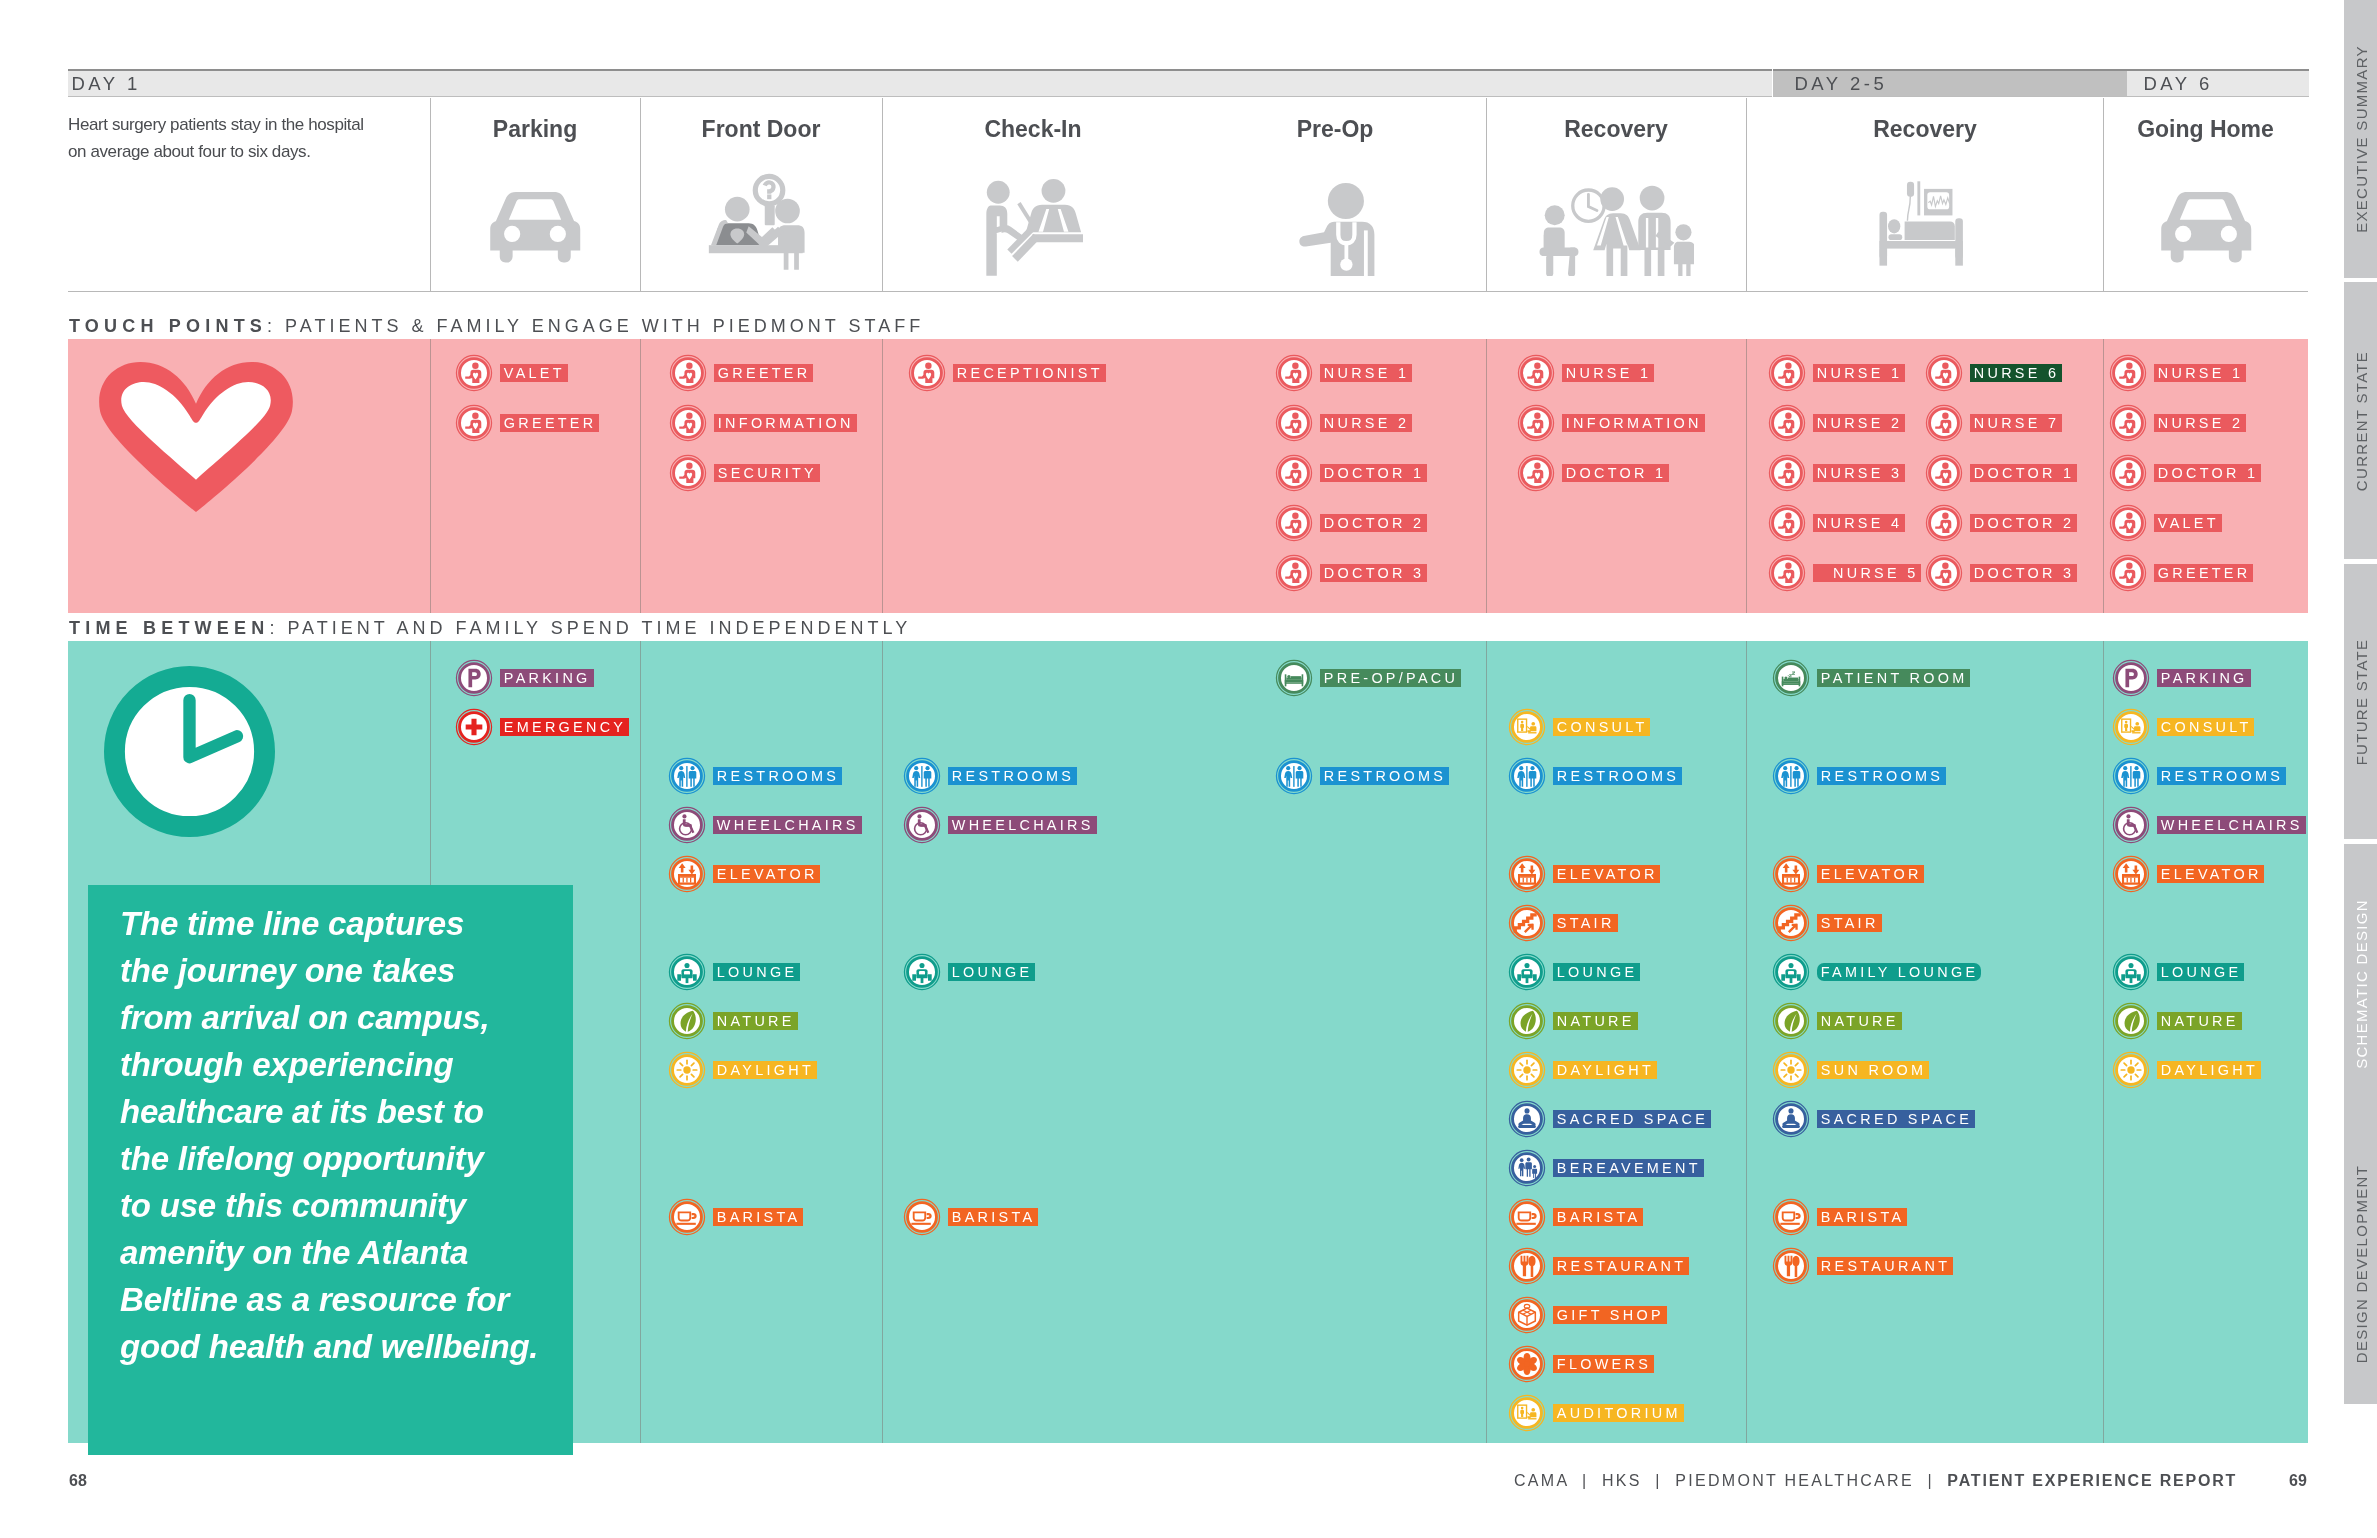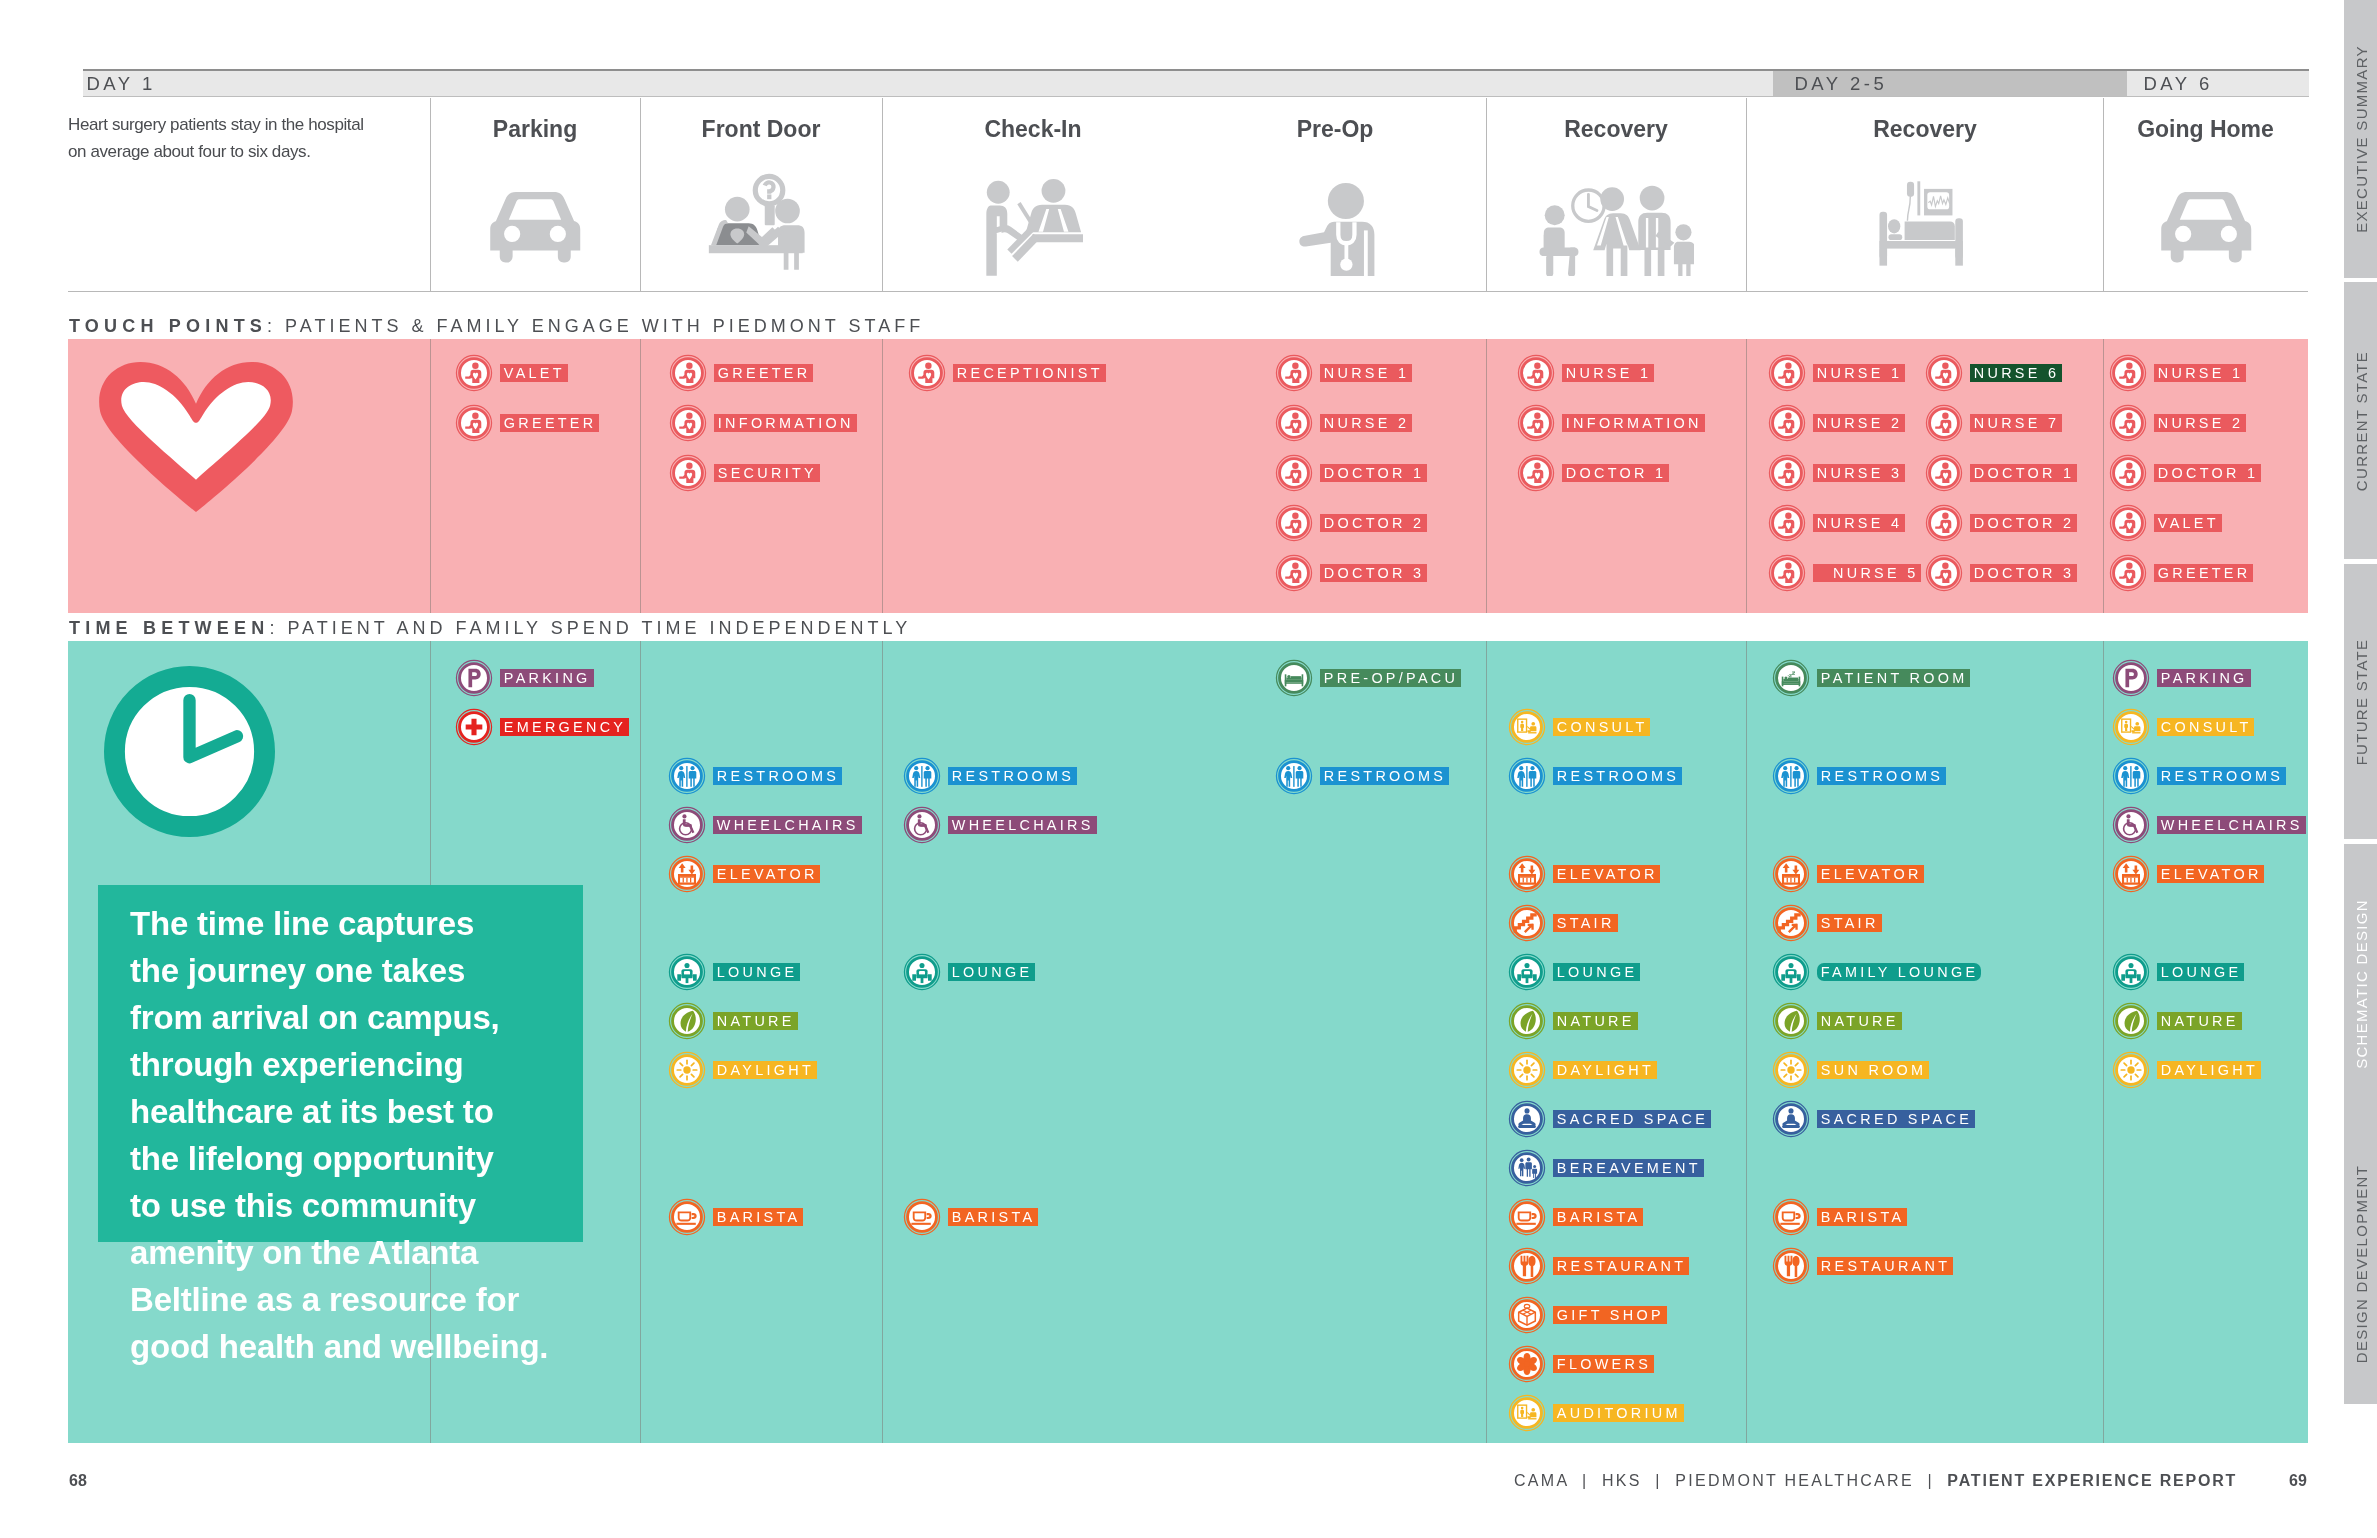--- a/index.html
+++ b/index.html
@@ -30,21 +30,21 @@
   font-size:15px;letter-spacing:1.3px;color:#5e6164;}
 .stab.on span{color:#fff;}
 .foot{position:absolute;font-size:16px;letter-spacing:2.3px;color:#4d4f53;white-space:pre;}
 .foot b{font-weight:bold;letter-spacing:1.8px;}
 </style>
 </head>
 <body>
 
 <div class="page">
 <div>
-<div class="dayband" style="left:68px;width:1704px;background:#e8e8e8;margin-left:15px;">
+<div class="dayband" style="left:68px;width:1704px;background:#e8e8e8;">
         <div class="hr-top"></div>
         <div class="hr-bot"></div>
         <div class="lbl" style="left:3.5px;">DAY 1</div>
       </div>
 <div class="dayband" style="left:1773px;width:354px;background:#c0c0c0;">
         <div class="hr-top"></div>
         <div class="hr-bot"></div>
         <div class="lbl" style="left:21.5px;">DAY 2-5</div>
       </div>
 <div class="dayband" style="left:2127px;width:182px;background:#e8e8e8;">
@@ -1224,21 +1224,21 @@
               <line x1="20" y1="20" x2="31" y2="31"></line>
               <line x1="69" y1="69" x2="80" y2="80"></line>
               <line x1="80" y1="20" x2="69" y2="31"></line>
               <line x1="31" y1="69" x2="20" y2="80"></line>
             </g>
           </g>
         </svg>
         <div class="bar" style="background:#f6b622;">DAYLIGHT</div>
       </div>
 </div>
-<div class="callout" style="left:98px;top:885px;width:485px;height:357px;background:#22b79c;">
+<div class="callout" style="left:88px;top:885px;width:485px;height:570px;background:#22b79c;font-style:italic;">
       <p style="position:absolute;left:32px;top:15px;width:438px;"><span>The time line captures</span><br><span>the journey one takes</span><br><span>from arrival on campus,</span><br><span>through experiencing</span><br><span>healthcare at its best to</span><br><span>the lifelong opportunity</span><br><span>to use this community</span><br><span>amenity on the Atlanta</span><br><span>Beltline as a resource for</span><br><span>good health and wellbeing.</span><br></p>
     </div>
 <div>
 <div class="stab" style="top:0px;height:278px;">
         <span>EXECUTIVE SUMMARY</span>
       </div>
 <div class="stab" style="top:282px;height:277px;">
         <span>CURRENT STATE</span>
       </div>
 <div class="stab" style="top:564px;height:275px;">

